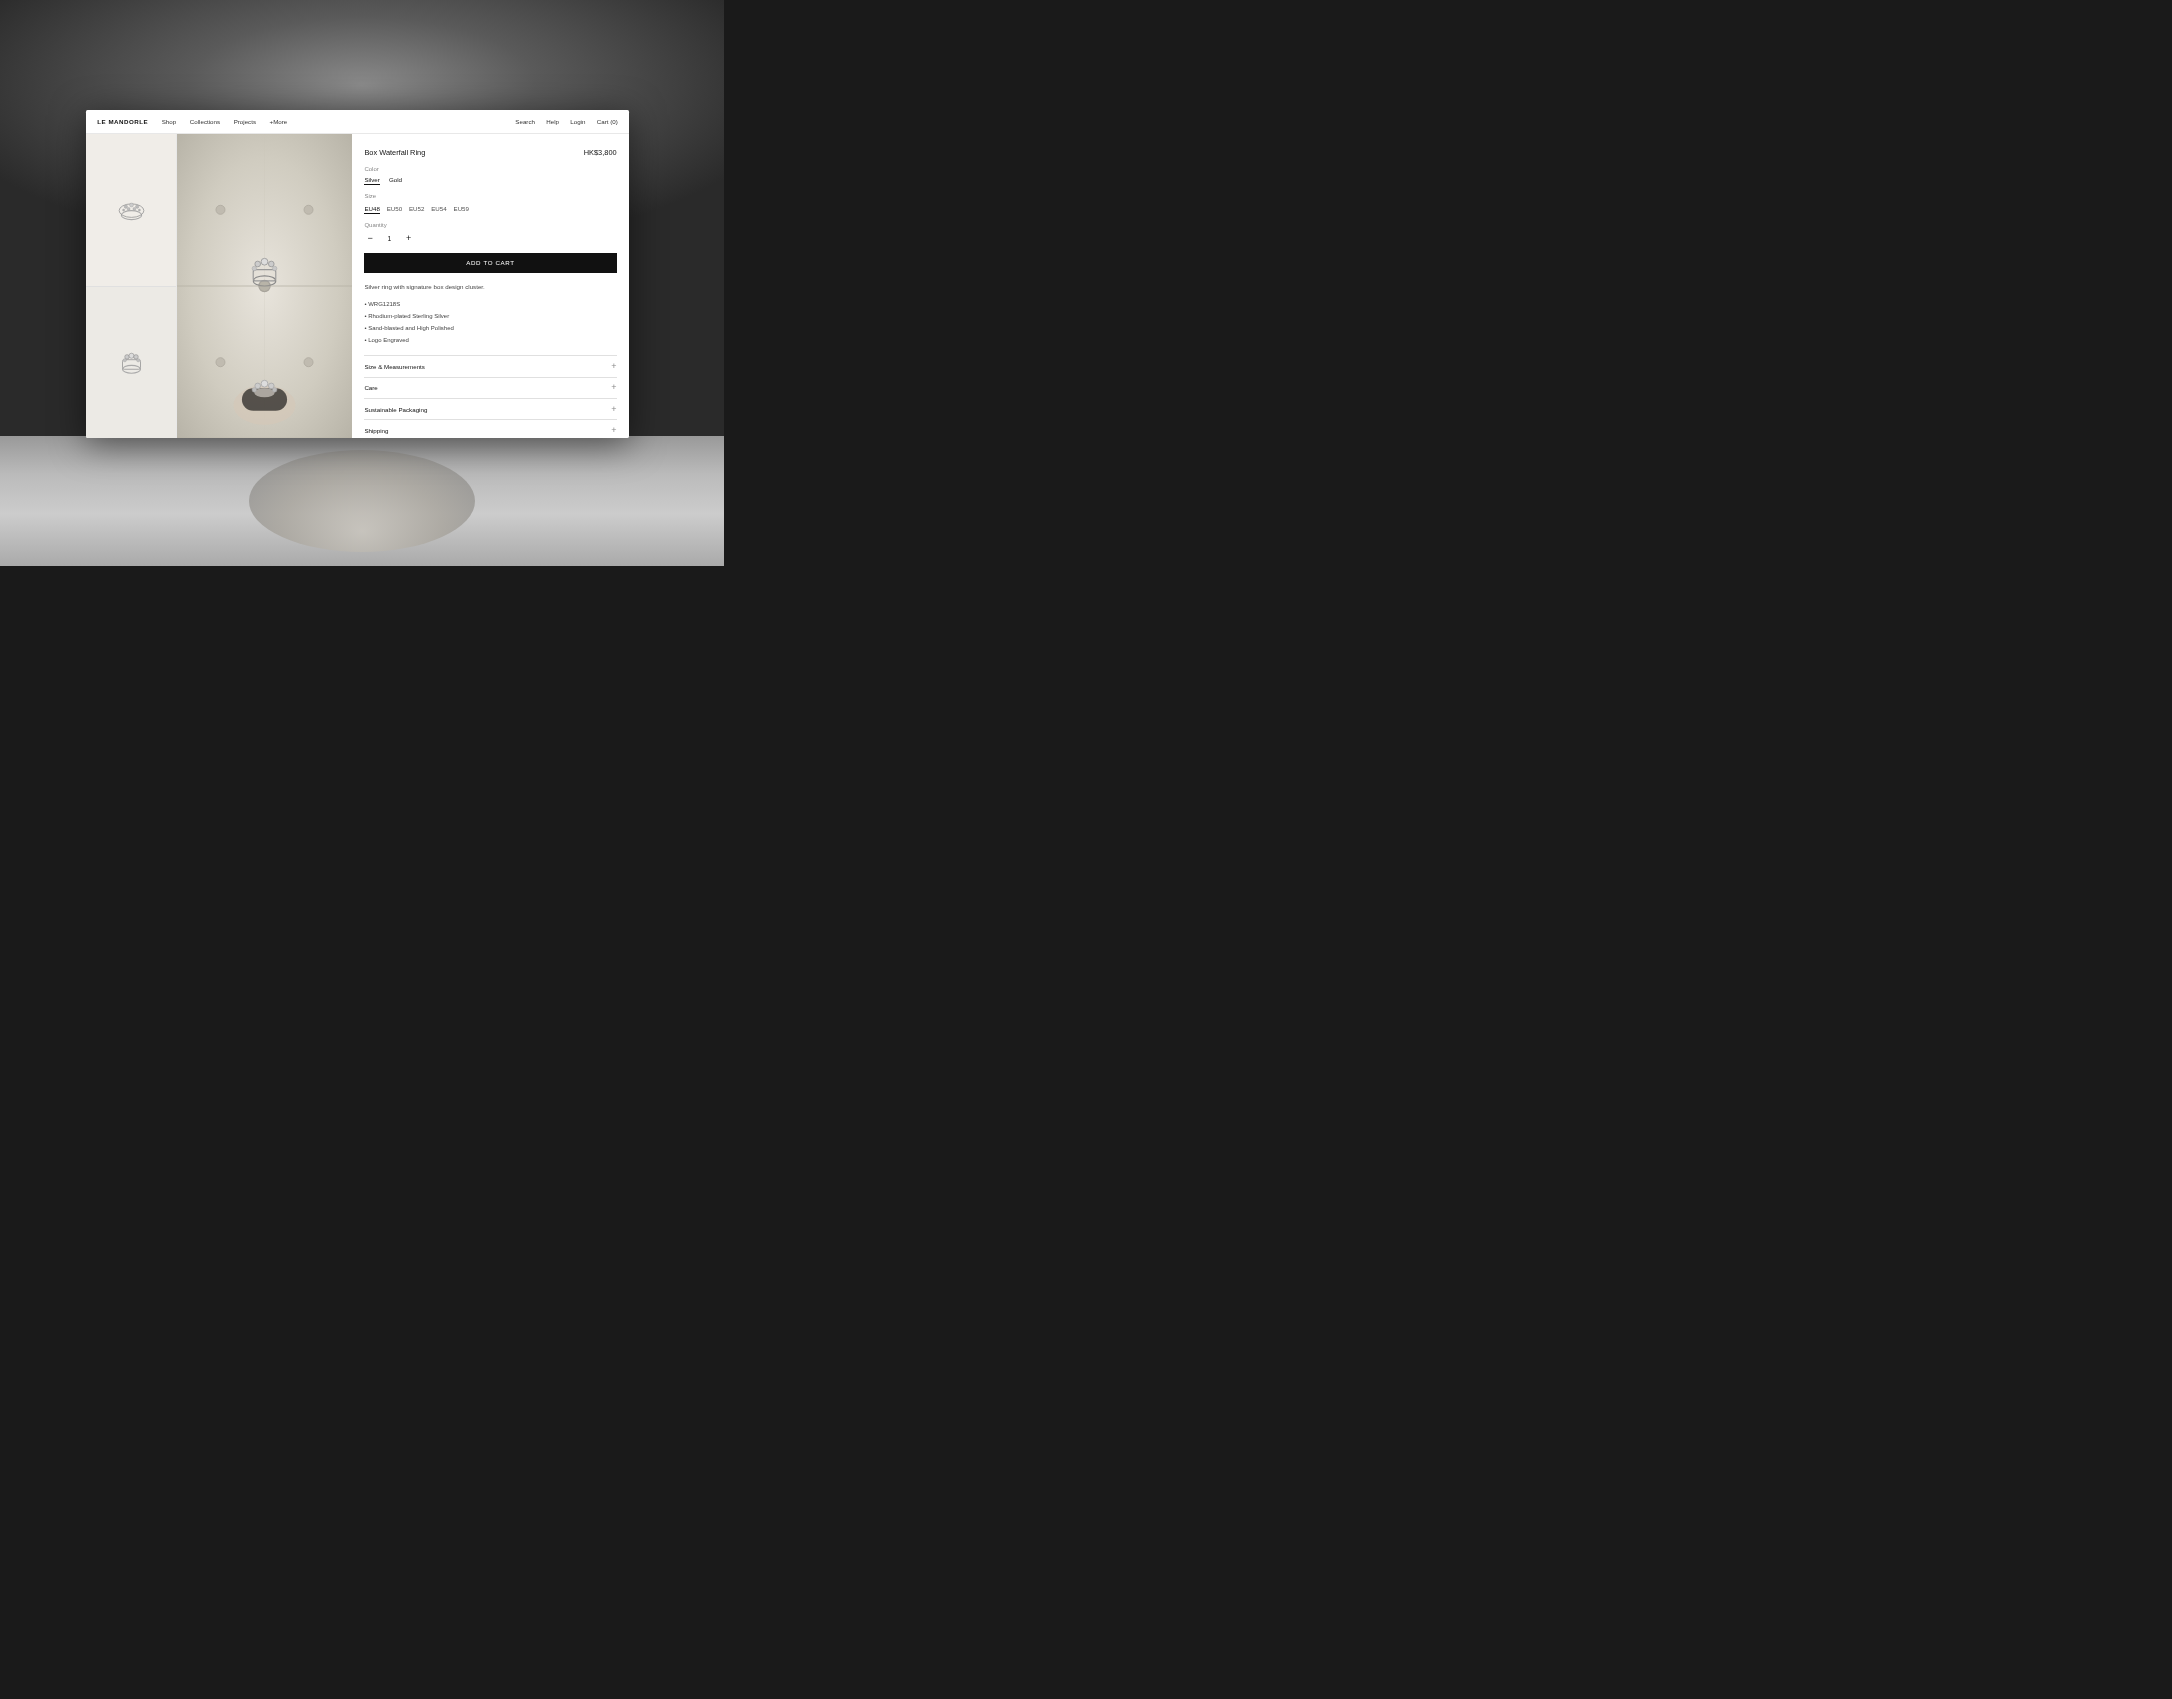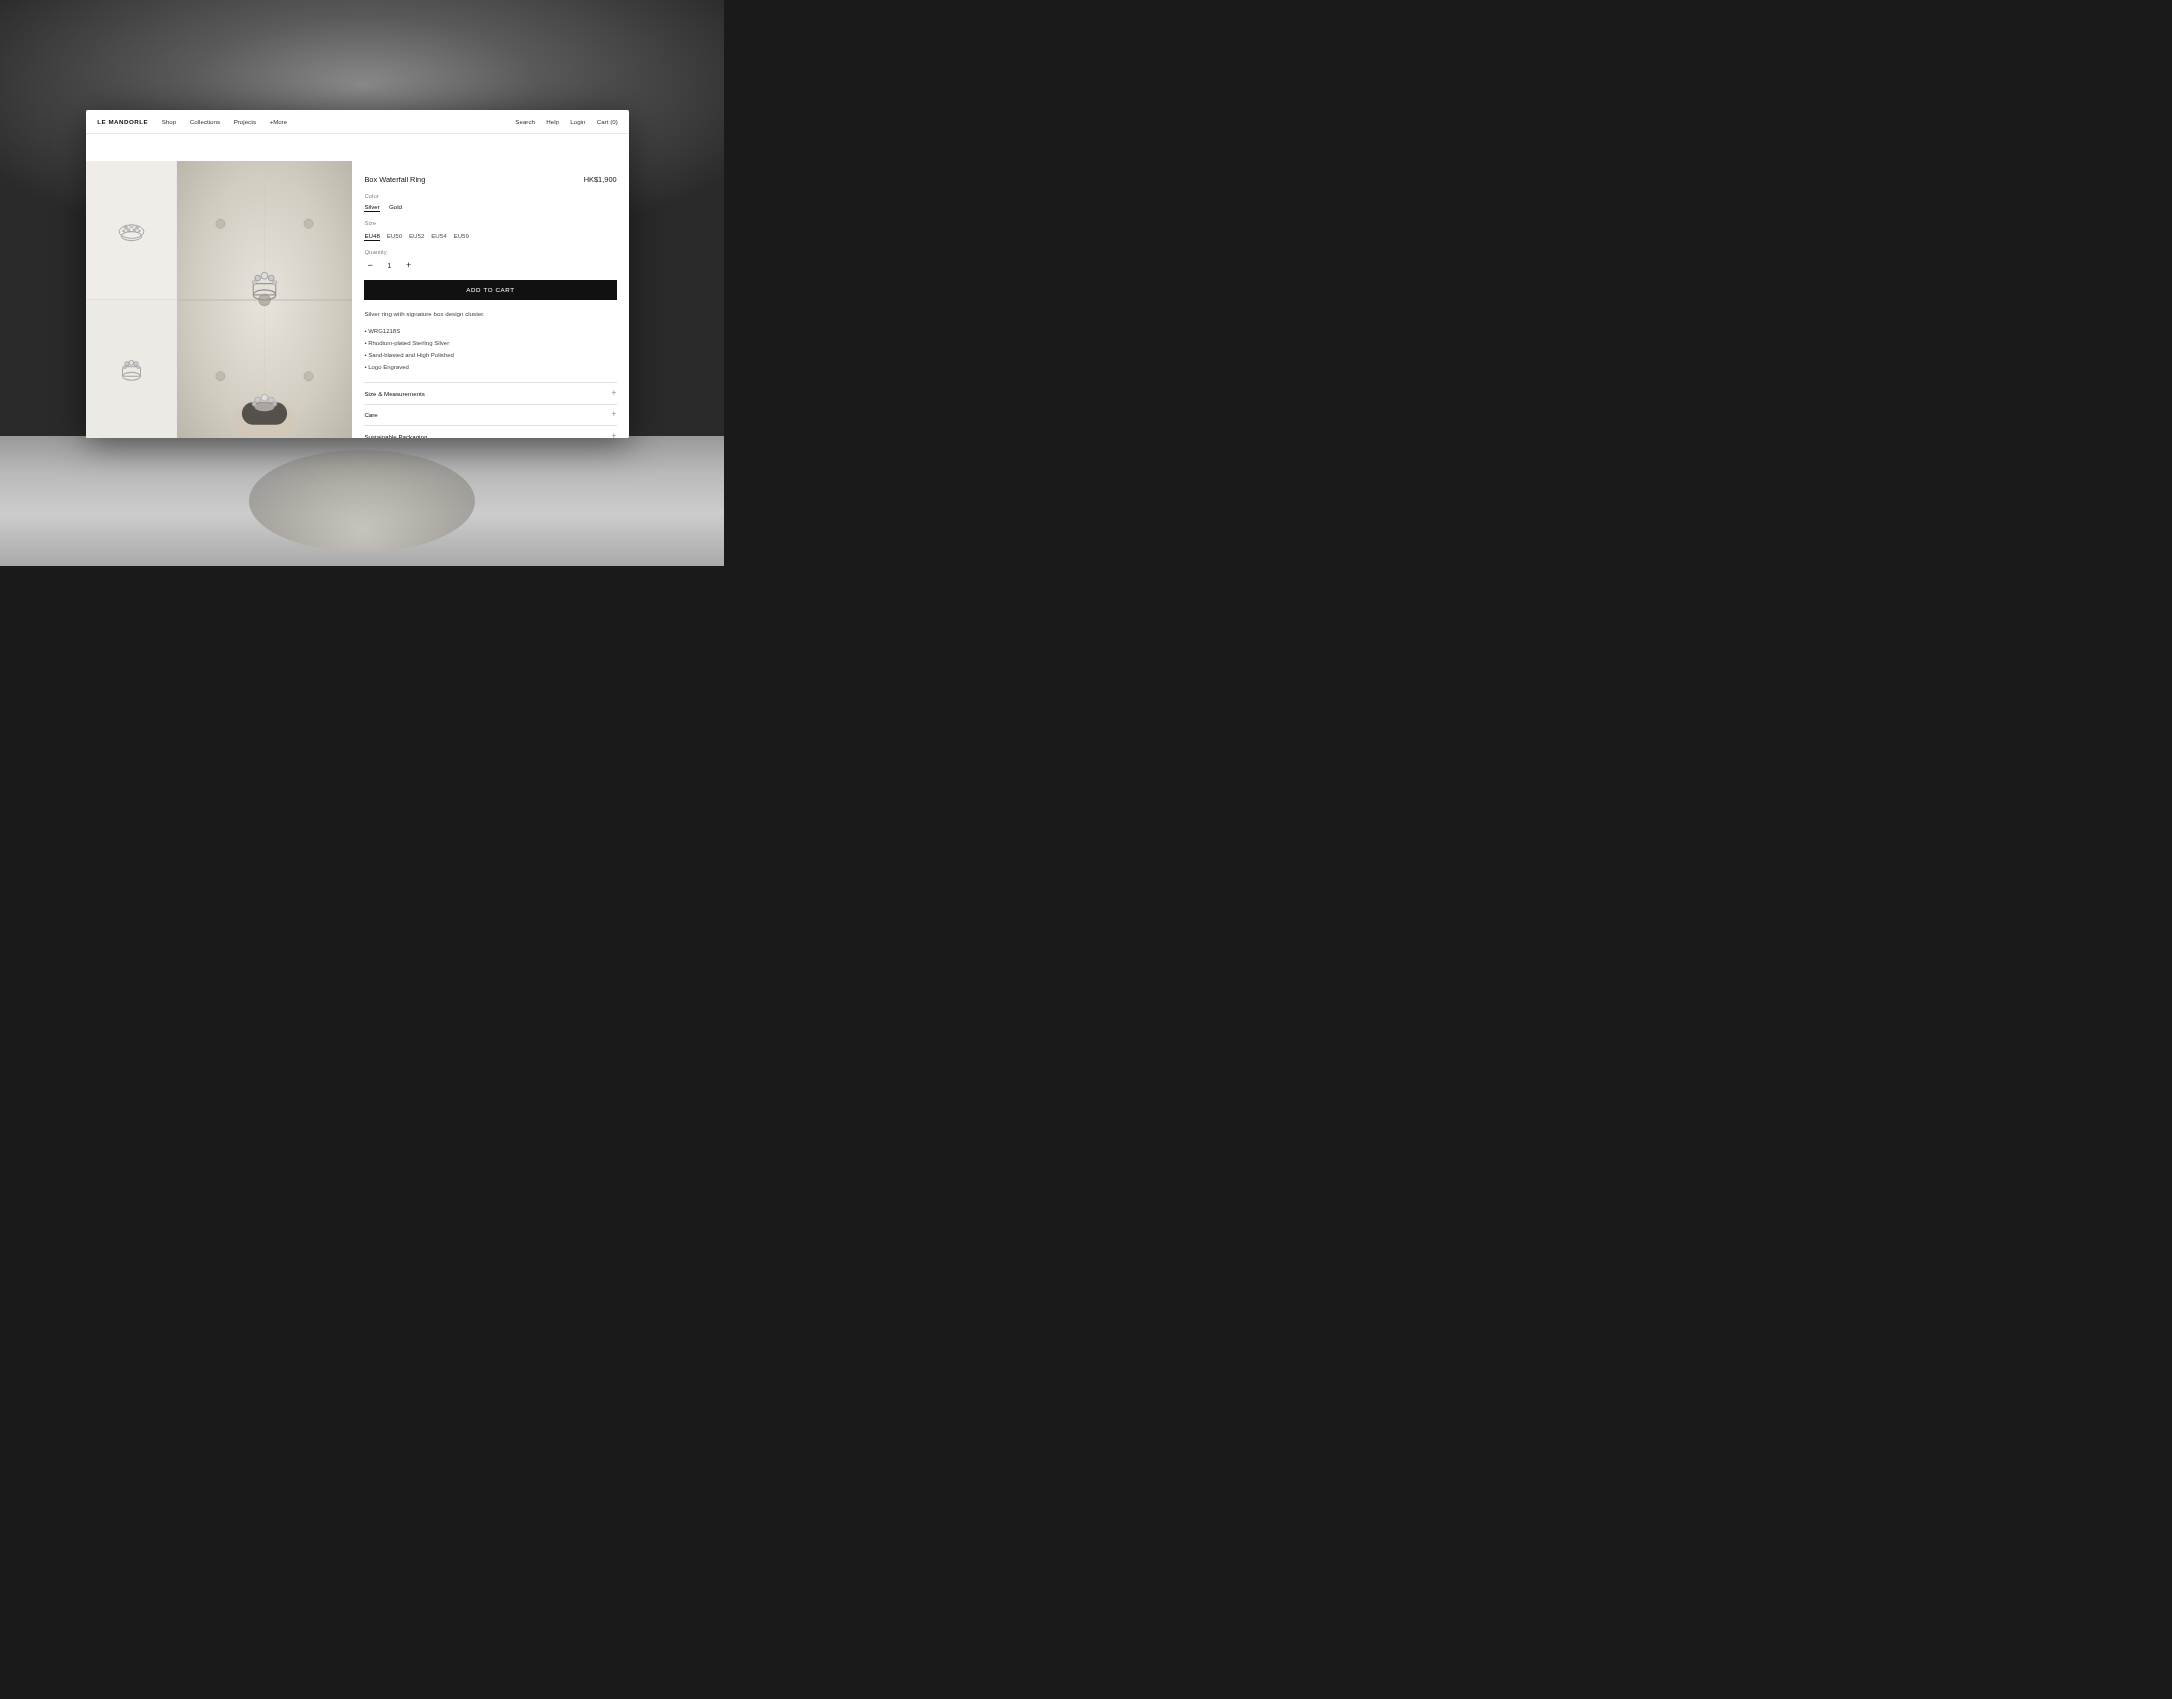--- a/index.html
+++ b/index.html
@@ -29,21 +29,20 @@
       left: 86px;
       width: 543px;
       height: 328px;
       background: #fff;
       border-radius: 2.3px;
       z-index: 10;
       display: flex;
       flex-direction: column;
       overflow: hidden;
       box-shadow: 0 5.7px 34px rgba(0,0,0,0.5);
-      gap: 27px;
     }
 
     
     .navbar {
       display: flex;
       align-items: center;
       justify-content: space-between;
       padding: 0 11.3px;
       height: 24px;
       border-bottom: 0.6px solid #e8e8e8;
@@ -416,21 +415,21 @@
 
         <line x1="0" y1="269" x2="310" y2="269" stroke="#b0aca0" stroke-width="2" opacity="0.6"></line>
       </svg>
     </div>
 
     <div class="product-details scrollbar-hide">
 
       
       <div class="product-title-row">
         <span class="product-title">Box Waterfall Ring</span>
-        <span class="product-price">HK$1,900</span>
+        <span class="product-price">HK$3,800</span>
       </div>
 
       
       <div class="color-section">
         <div class="section-label">Color</div>
         <div class="color-options">
           <span class="color-option active">Silver</span>
           <span class="color-option">Gold</span>
         </div>
       </div>

